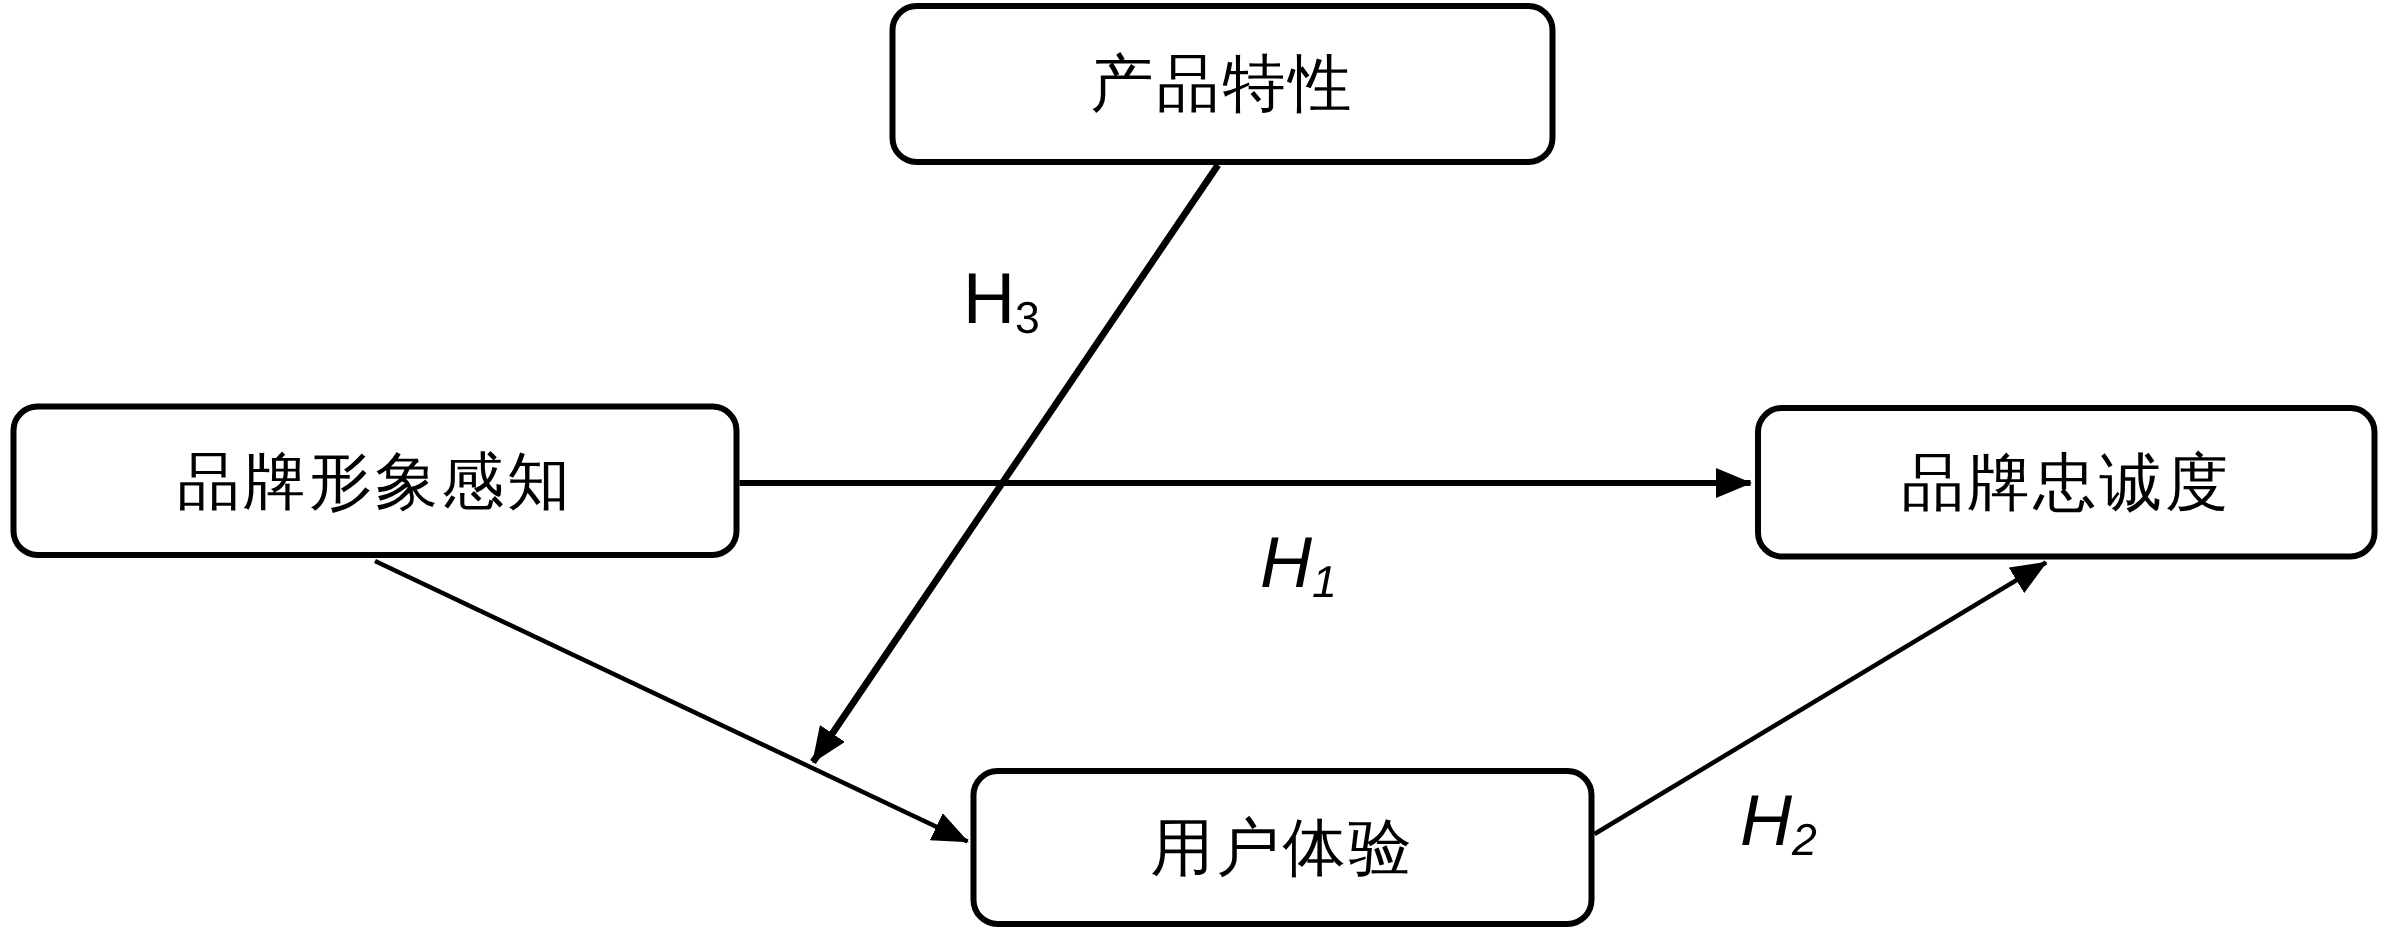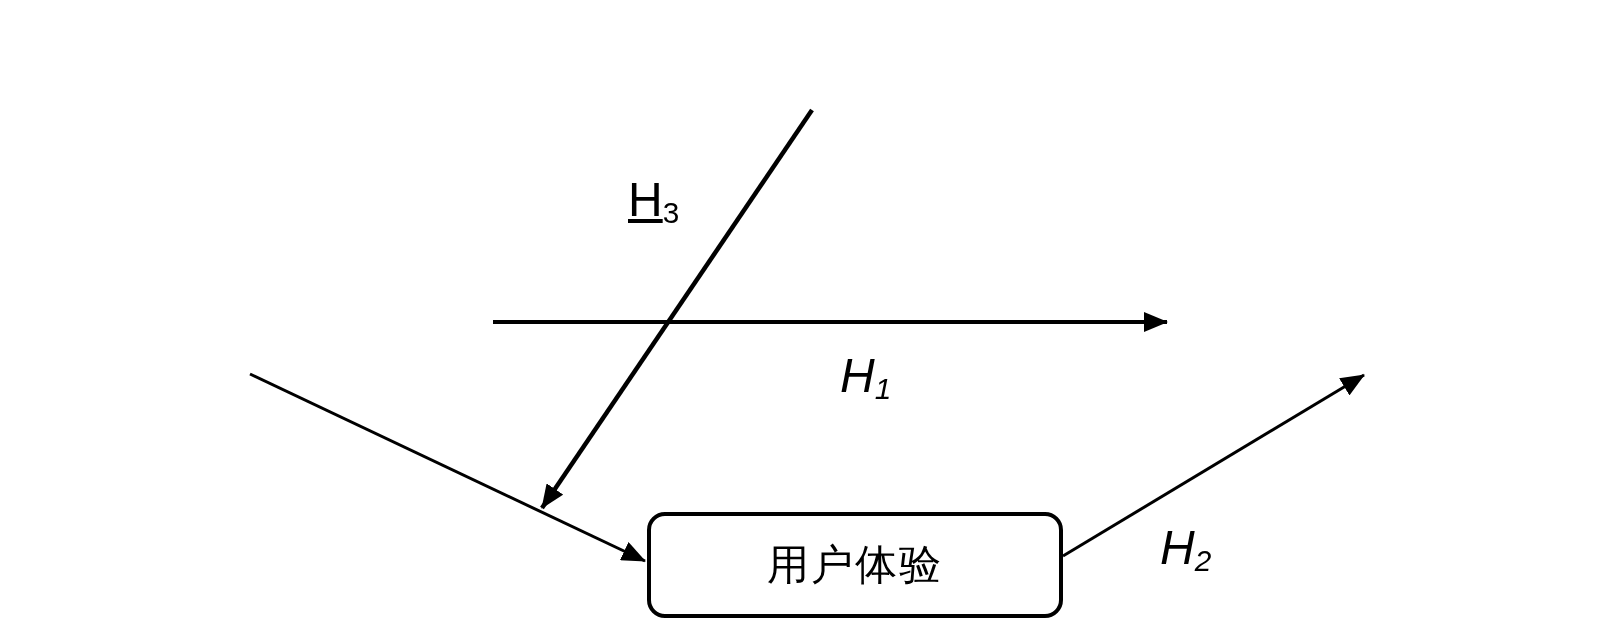--- a/index.html
+++ b/index.html
@@ -44,21 +44,21 @@
     color: #000000;
     white-space: nowrap;
   }
   .edge-label sub {
     font-size: 0.62em;
     vertical-align: baseline;
     position: relative;
     top: 0.22em;
     line-height: 0;
   }
-  .label-h3 { left: 628px;  top: 176px; text-decoration: underline; }
+  .label-h3 { left: 642px;  top: 176px; }
   .label-h1 { left: 840px;  top: 352px; font-style: italic; }
   .label-h2 { left: 1160px; top: 524px; font-style: italic; }
 </style>
 </head>
 <body>
 
 <div class="canvas">
 
   <svg class="edges-layer" width="1597" height="630" viewBox="0 0 1597 630" xmlns="http://www.w3.org/2000/svg">
     <defs>
@@ -69,22 +69,31 @@
 
     <line x1="493" y1="322" x2="1167" y2="322" stroke-width="4" marker-end="url(#ah)"></line>
 
     <line x1="250" y1="374" x2="645" y2="561" stroke-width="3" marker-end="url(#ah)"></line>
 
     <line x1="1063" y1="556" x2="1364" y2="375" stroke-width="3" marker-end="url(#ah)"></line>
 
     <line x1="812" y1="110" x2="542" y2="508" stroke-width="4.5" marker-end="url(#ah)"></line>
   </svg>
 
+  <div class="node node-product">
+    <span>产品特性</span>
+  </div>
 
+  <div class="node node-brand-image">
+    <span>品牌形象感知</span>
+  </div>
 
+  <div class="node node-brand-loyalty">
+    <span>品牌忠诚度</span>
+  </div>
 
   <div class="node node-user-exp">
     <span>用户体验</span>
   </div>
 
   <div class="edge-label label-h3"><span>H</span><sub>3</sub></div>
 
   <div class="edge-label label-h1"><span>H</span><sub>1</sub></div>
 
   <div class="edge-label label-h2"><span>H</span><sub>2</sub></div>

